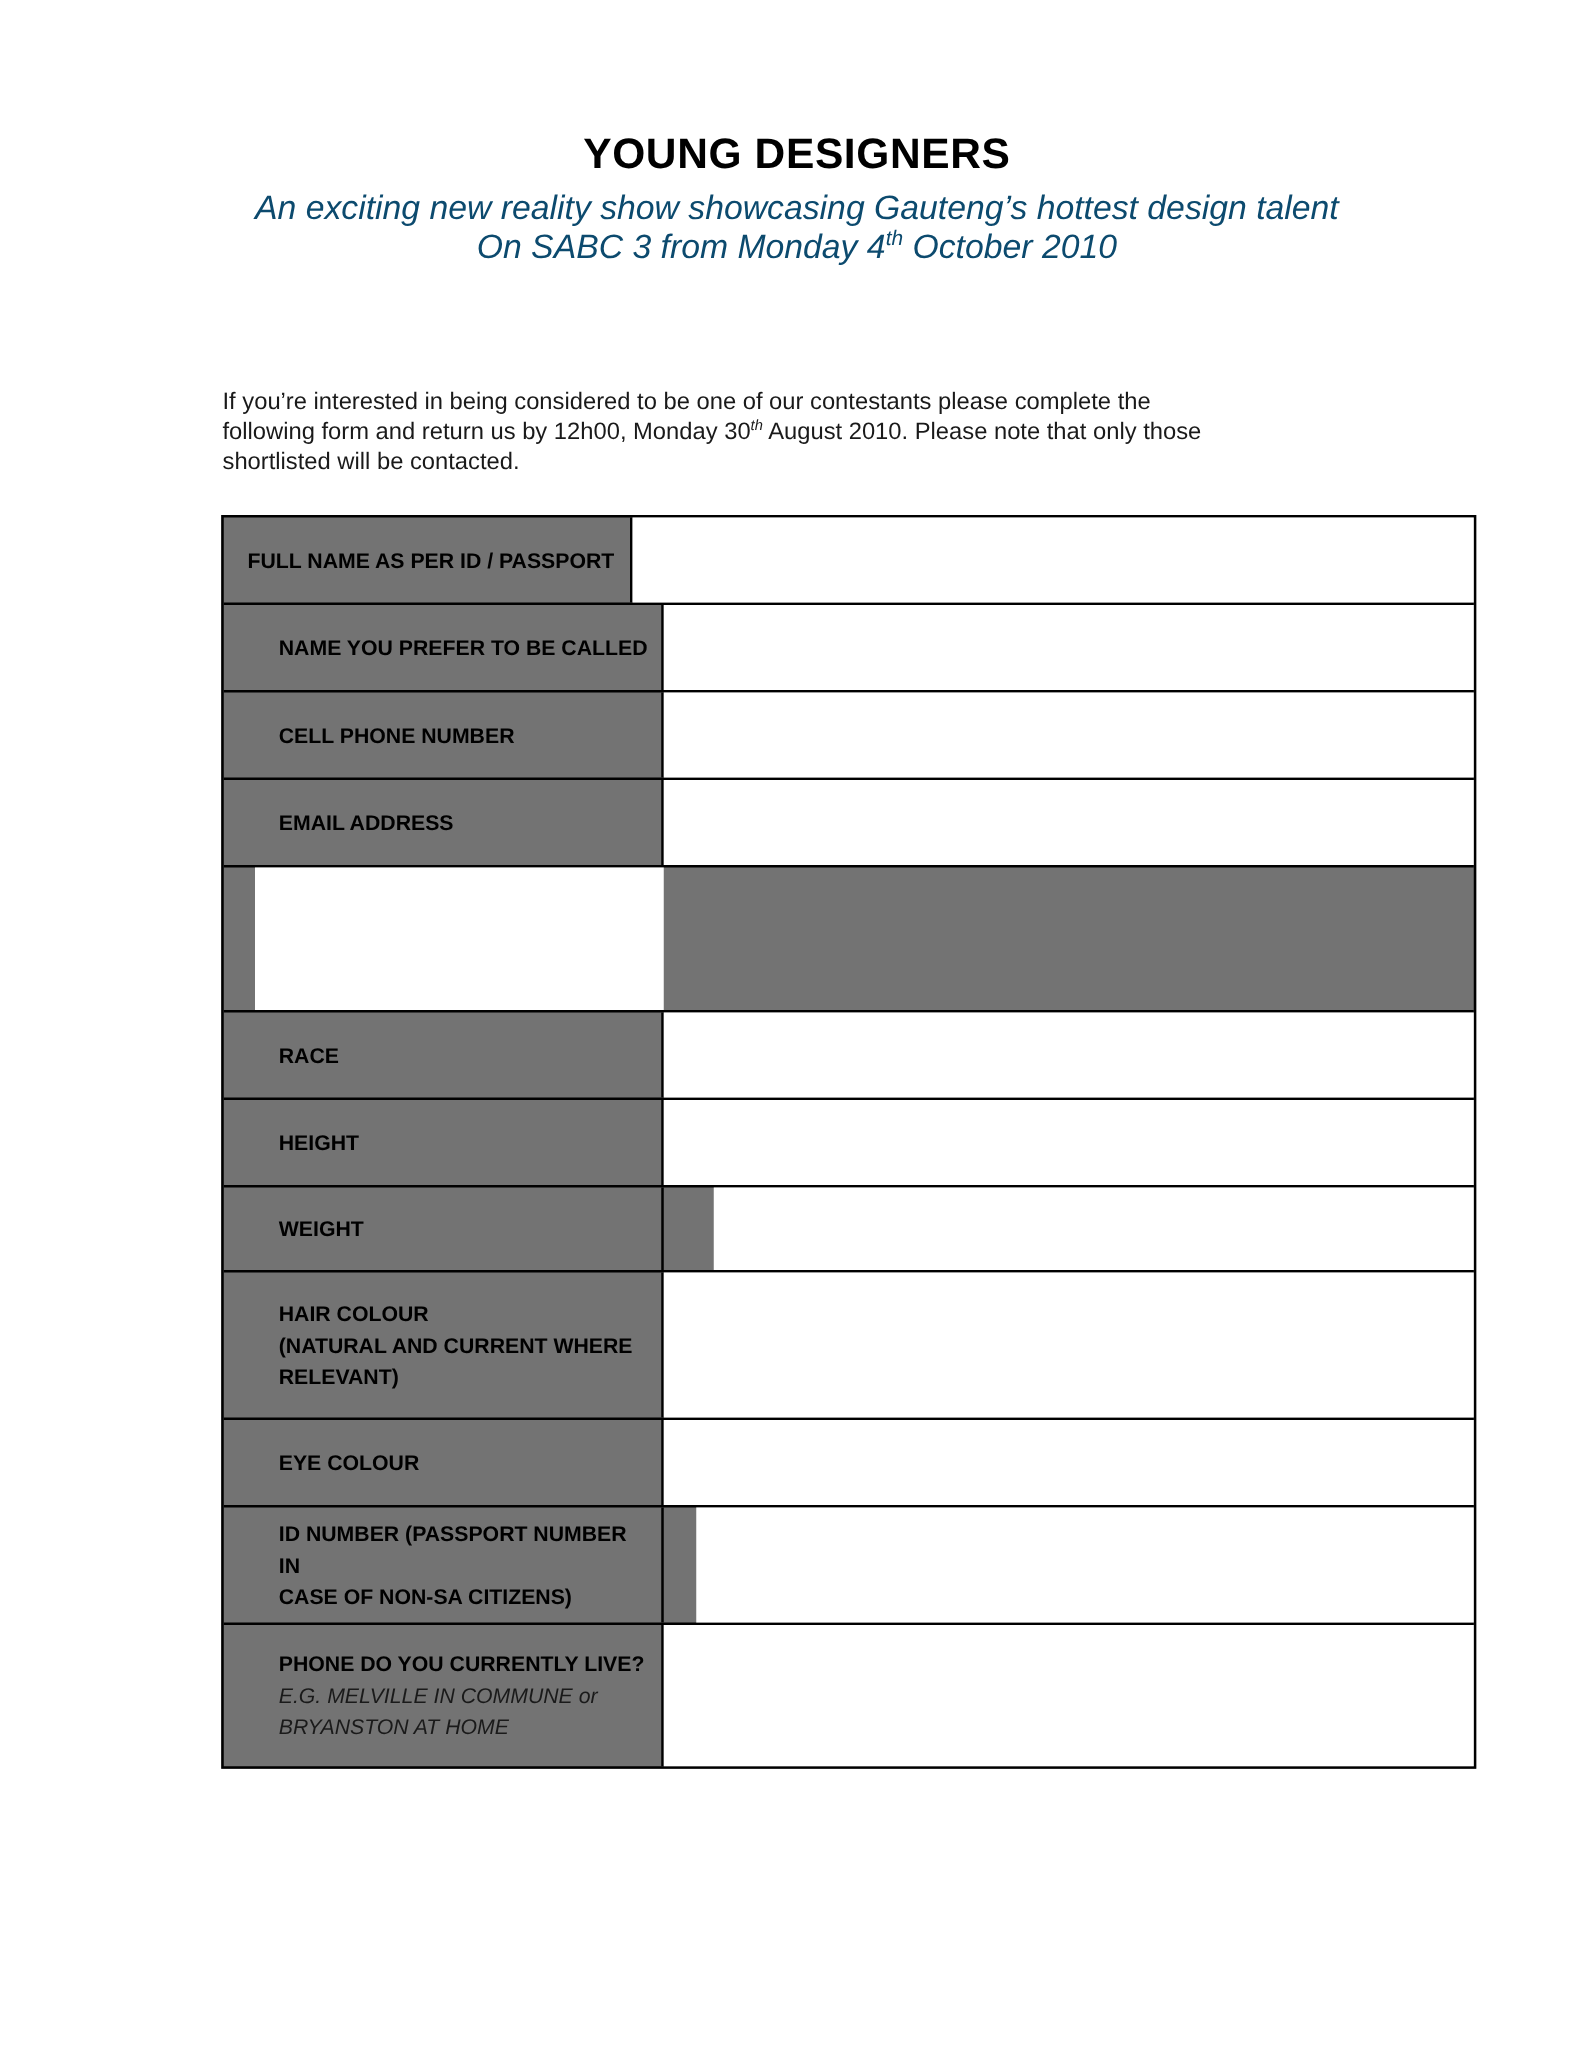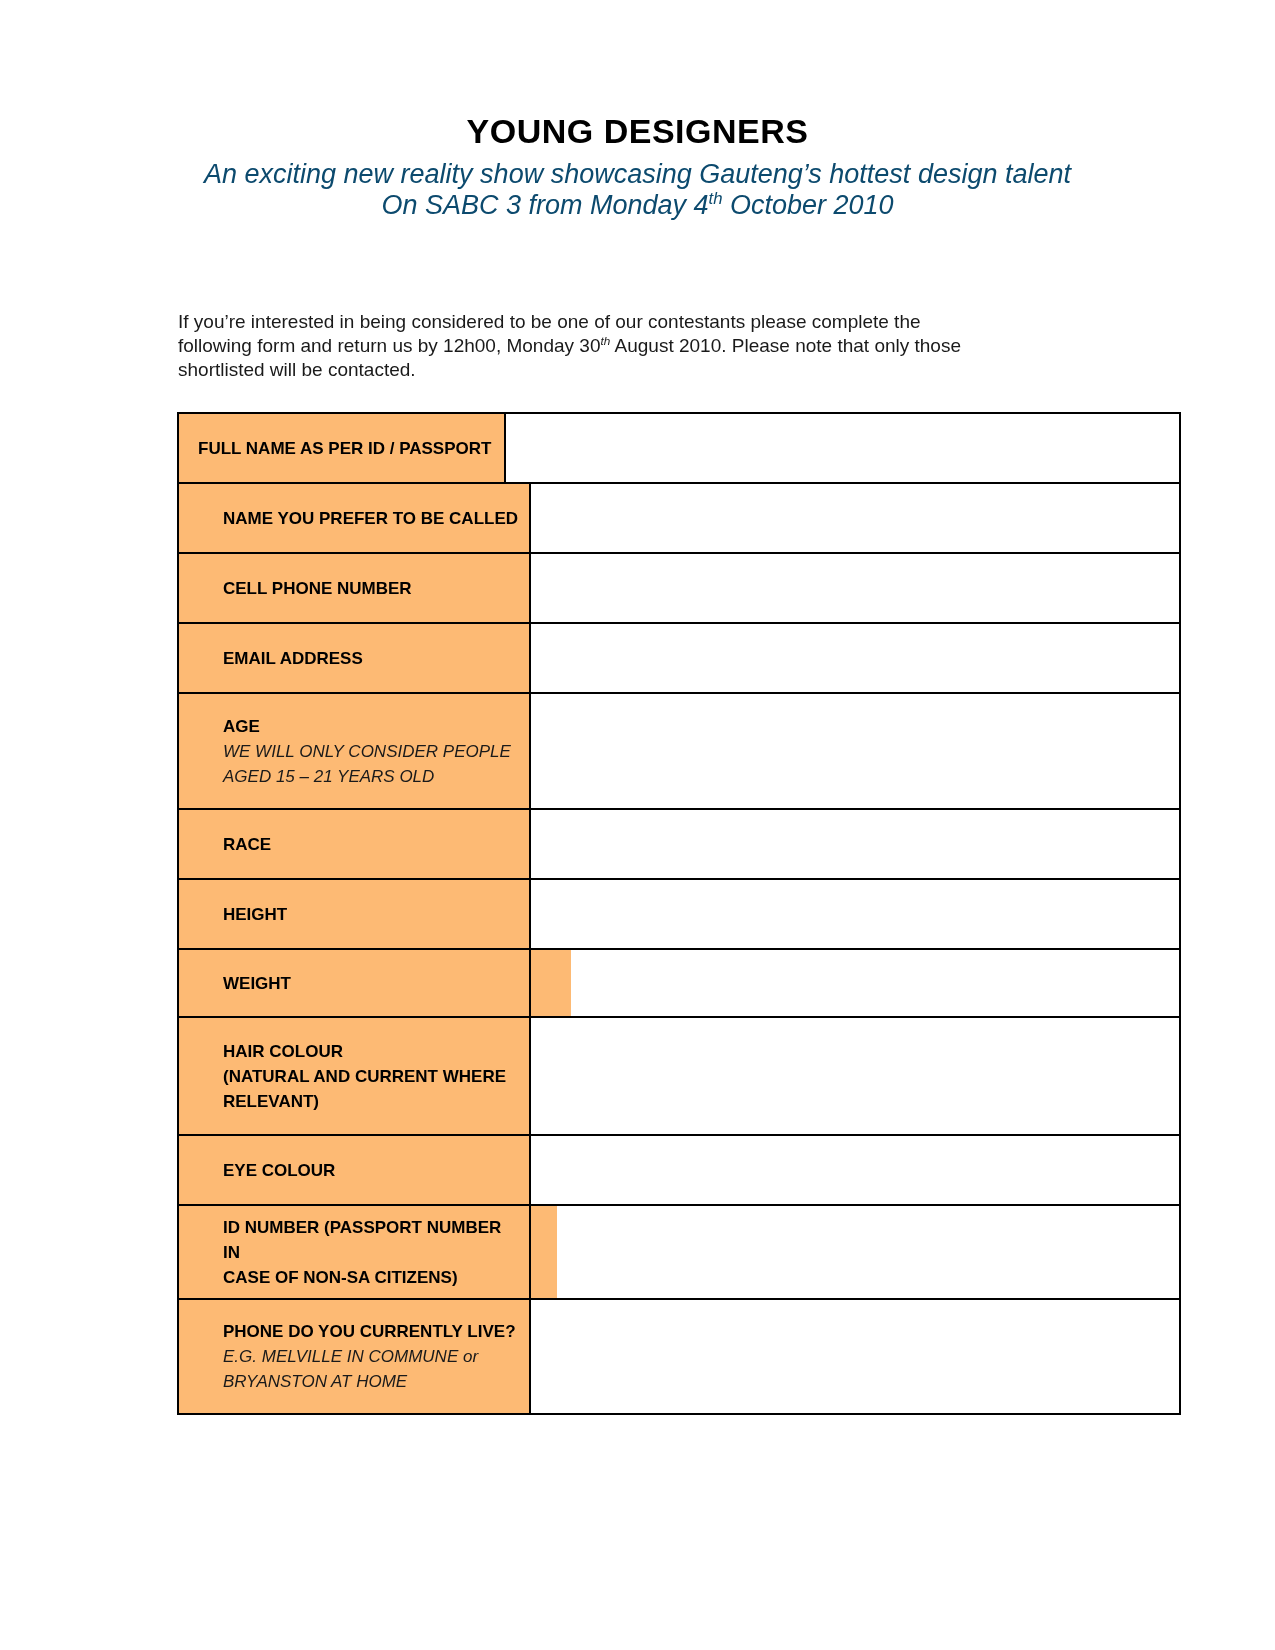--- a/index.html
+++ b/index.html
@@ -10,22 +10,23 @@
   .page {
     position: relative;
     width: 1275px;
     height: 1650px;
     background: #ffffff;
     font-family: "Liberation Sans", sans-serif;
     color: #1a1a1a;
     overflow: hidden;
   }
   .header {
-    padding-top: 112px;
+    padding-top: 67px;
     text-align: center;
+    margin-top: 37px;
   }
   .title {
     font-size: 34px;
     font-weight: bold;
     color: #000000;
     line-height: 38px;
     letter-spacing: 0.5px;
     margin: 0;
   }
   .subtitle {
@@ -53,21 +54,21 @@
     white-space: pre-line;
     margin: 0;
   }
   .form-table {
     position: absolute;
     left: 177px;
     top: 412px;
     width: 1004px;
     border: 2px solid #000000;
     box-sizing: border-box;
-    background: #fdba74;
+    background: #737373;
   }
   .form-row {
     display: grid;
     grid-template-columns: 327px 1fr;
     height: 68px;
     box-sizing: content-box;
   }
   .form-row + .form-row {
     border-top: 2px solid #000000;
     padding-left: 25px;
@@ -142,25 +143,20 @@
     </div>
 
     <div class="form-row">
       <div class="label-cell">
         <div class="lbl">EMAIL ADDRESS</div>
       </div>
       <div class="value-cell"></div>
     </div>
 
     <div class="form-row">
-      <div class="label-cell">
-        <div class="lbl">AGE</div>
-        <div class="note">WE WILL ONLY CONSIDER PEOPLE
-AGED 15 – 21 YEARS OLD</div>
-      </div>
       <div class="value-cell"></div>
     </div>
 
     <div class="form-row">
       <div class="label-cell">
         <div class="lbl">RACE</div>
       </div>
       <div class="value-cell"></div>
     </div>
 

